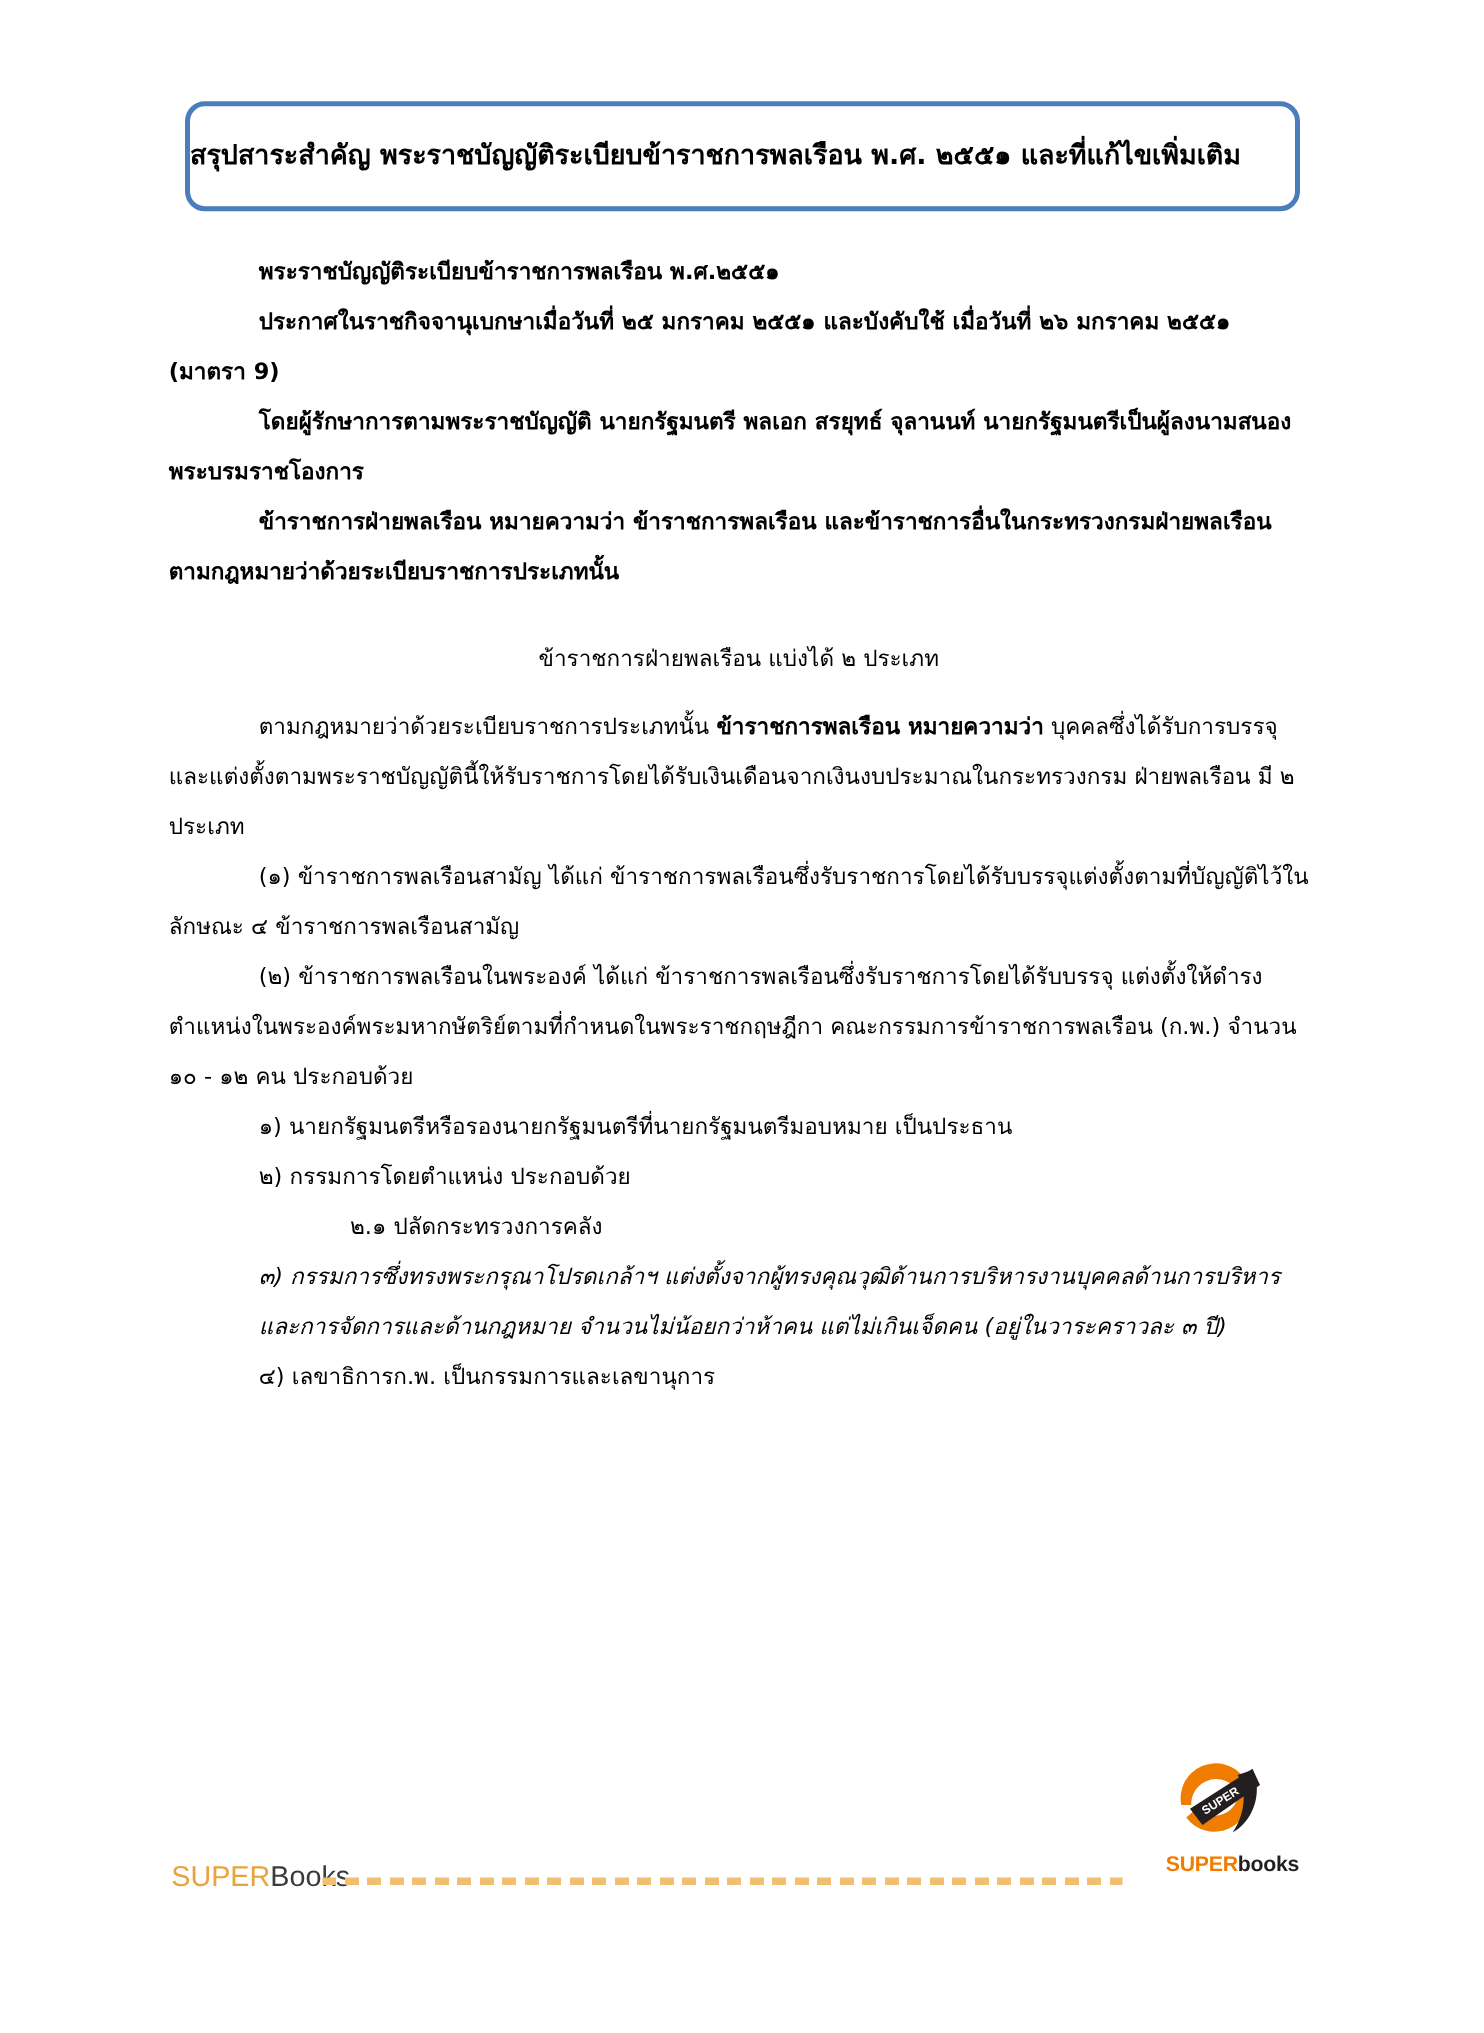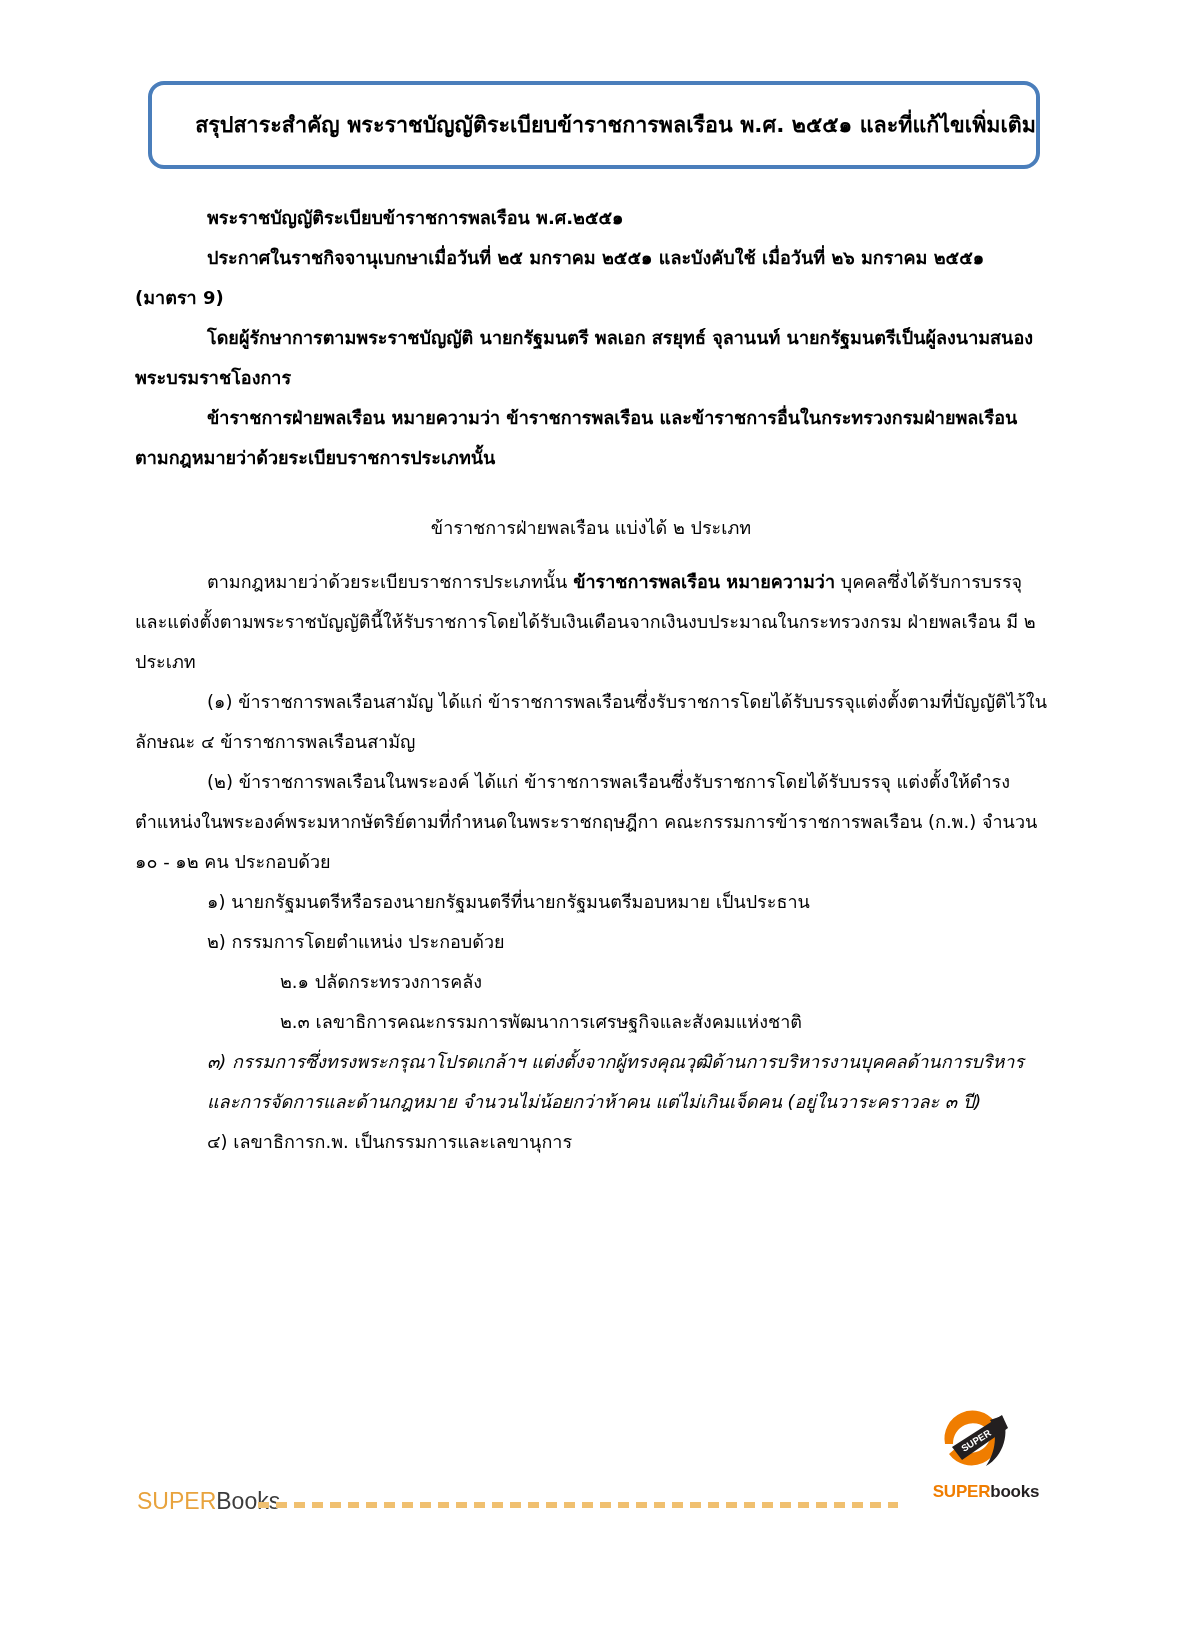--- a/index.html
+++ b/index.html
@@ -29,21 +29,21 @@
     left: 148px;
     top: 81px;
     width: 892px;
     height: 88px;
     box-sizing: border-box;
     border: 4px solid #4a7ebb;
     border-radius: 16px;
     background: #ffffff;
     display: flex;
     align-items: center;
-    justify-content: flex-end;
+    justify-content: flex-start;
   }
   .title-text {
     font-size: 21.5px;
     font-weight: bold;
     line-height: 1.3;
     text-align: center;
     white-space: nowrap;
     letter-spacing: 0px;
   }
 
@@ -174,21 +174,20 @@
 
     <p class="para ind">(๑) ข้าราชการพลเรือนสามัญ ได้แก่ ข้าราชการพลเรือนซึ่งรับราชการโดยได้รับบรรจุแต่งตั้งตามที่บัญญัติไว้ในลักษณะ ๔ ข้าราชการพลเรือนสามัญ</p>
 
     <p class="para ind">(๒) ข้าราชการพลเรือนในพระองค์  ได้แก่  ข้าราชการพลเรือนซึ่งรับราชการโดยได้รับบรรจุ แต่งตั้งให้ดำรงตำแหน่งในพระองค์พระมหากษัตริย์ตามที่กำหนดในพระราชกฤษฎีกา คณะกรรมการข้าราชการพลเรือน (ก.พ.) จำนวน ๑๐ - ๑๒ คน ประกอบด้วย</p>
 
     <p class="para lvl1">๑) นายกรัฐมนตรีหรือรองนายกรัฐมนตรีที่นายกรัฐมนตรีมอบหมาย เป็นประธาน</p>
 
     <p class="para lvl1">๒) กรรมการโดยตำแหน่ง ประกอบด้วย</p>
 
     <p class="para lvl2">๒.๑ ปลัดกระทรวงการคลัง</p>
-    <p class="para lvl2">๒.๓ เลขาธิการคณะกรรมการพัฒนาการเศรษฐกิจและสังคมแห่งชาติ</p>
 
     <p class="para hang3" style="text-indent:0;">๓) กรรมการซึ่งทรงพระกรุณาโปรดเกล้าฯ แต่งตั้งจากผู้ทรงคุณวุฒิด้านการบริหารงานบุคคลด้านการบริหารและการจัดการและด้านกฎหมาย จำนวนไม่น้อยกว่าห้าคน แต่ไม่เกินเจ็ดคน (อยู่ในวาระคราวละ ๓ ปี)</p>
 
     <p class="para lvl1">๔) เลขาธิการก.พ. เป็นกรรมการและเลขานุการ</p>
 
   </div>
 
   <div class="logo-wrap">
     <svg class="logo-mark" viewBox="0 0 80 80">
       <path d="M13 46 A28 28 0 0 1 63 24 L55 31 A20 20 0 0 0 21 46 Z" fill="#f07d00"></path>

